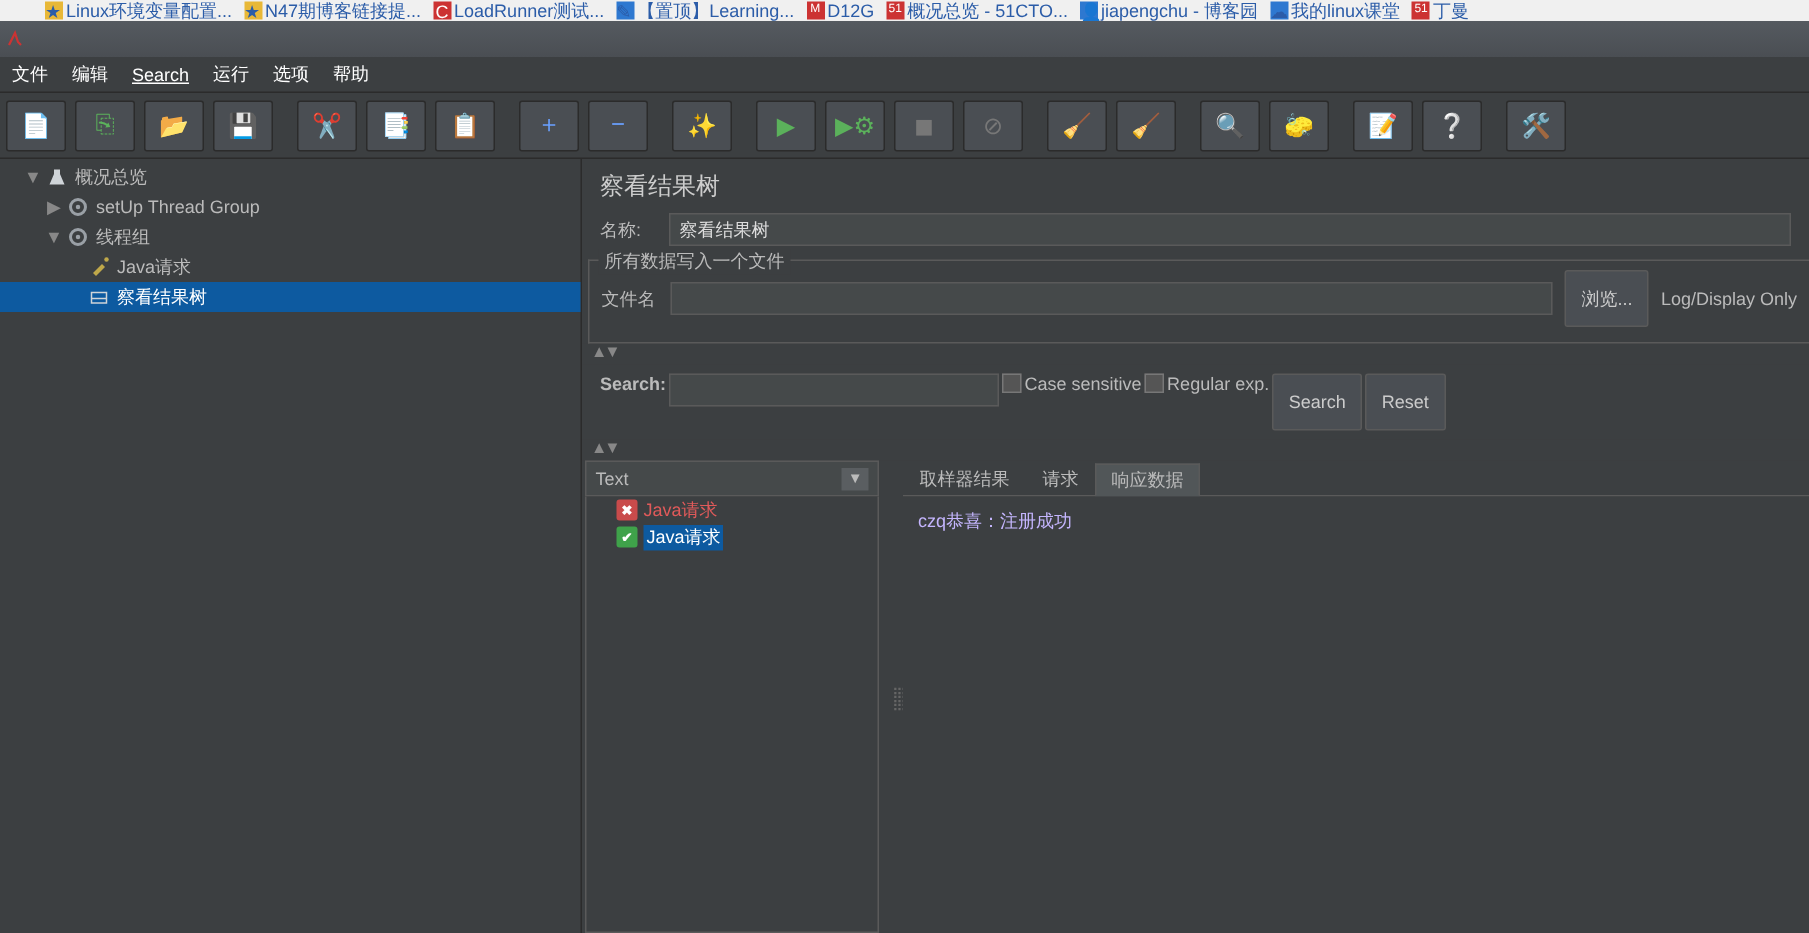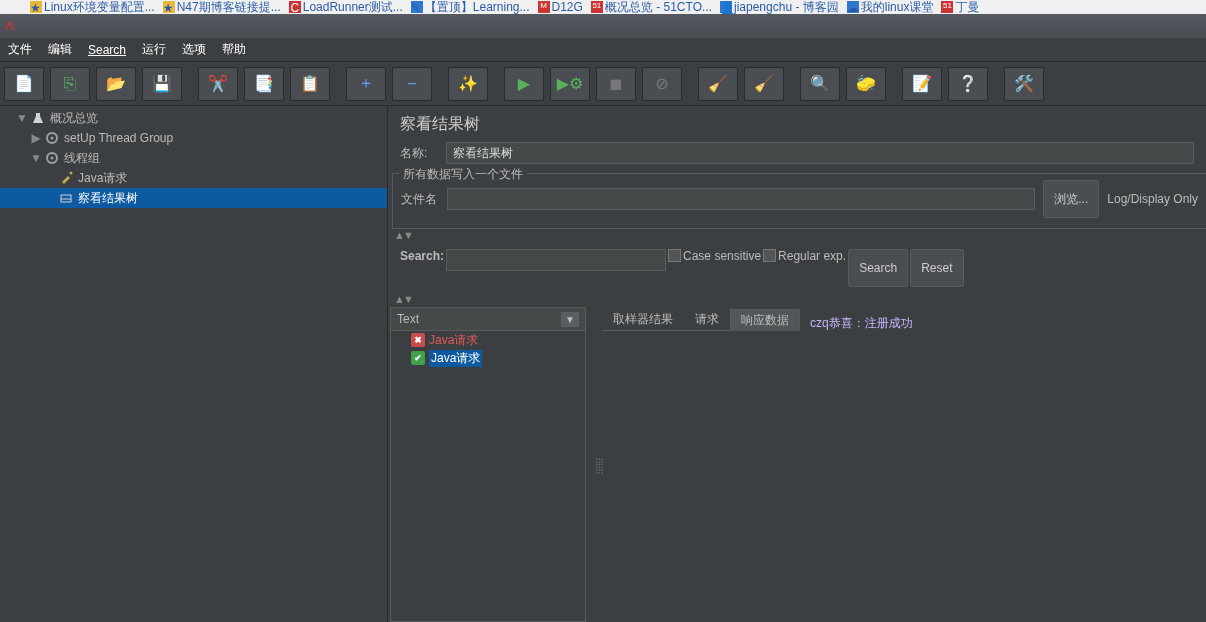--- a/index.html
+++ b/index.html
@@ -59,21 +59,21 @@
 .result-list { flex: 1; background: #3c3f41; border: 1px solid #5a5a5a; border-top: none; margin: 0 2px; }
 .res-row { height: 18px; display: flex; align-items: center; padding-left: 20px; gap: 4px; }
 .res-row.fail { color: #e05a5a; }
 .res-row.pass { color: #ddd; }
 .res-row.sel-row .rlabel { background: #0d5aa0; color: #fff; padding: 0 2px; }
 .shield { width: 14px; height: 14px; border-radius: 2px; display: flex; align-items: center; justify-content: center; font-size: 9px; font-weight: bold; }
 .shield.red { background: #c94b4b; color: #fff; }
 .shield.green { background: #3fa24a; color: #fff; }
 
 .vgrip { width: 8px; background: #3c3f41; display:flex; align-items:center; justify-content:center; color:#666; writing-mode: vertical-rl; font-size:10px; letter-spacing:-2px;}
-.response-col { flex: 1; display: flex; }
+.response-col { flex: 1; display: flex; flex-direction: column; }
 .tabs { height: 24px; display: flex; align-items: flex-end; gap: 0; border-bottom: 1px solid #5a5a5a; }
 .tab { height: 22px; padding: 0 10px; display: flex; align-items: center; background: #3c3f41; border: 1px solid transparent; color: #bbb; }
 .tab.active { background: #515658; border: 1px solid #5a5a5a; border-bottom-color: #515658; margin-bottom: -1px; }
 .response-body { flex: 1; background: #3c3f41; padding: 8px 10px; color: #c4b5fd; }
 
 svg { display: block; }
 </style>
 </head>
 <body>
 

